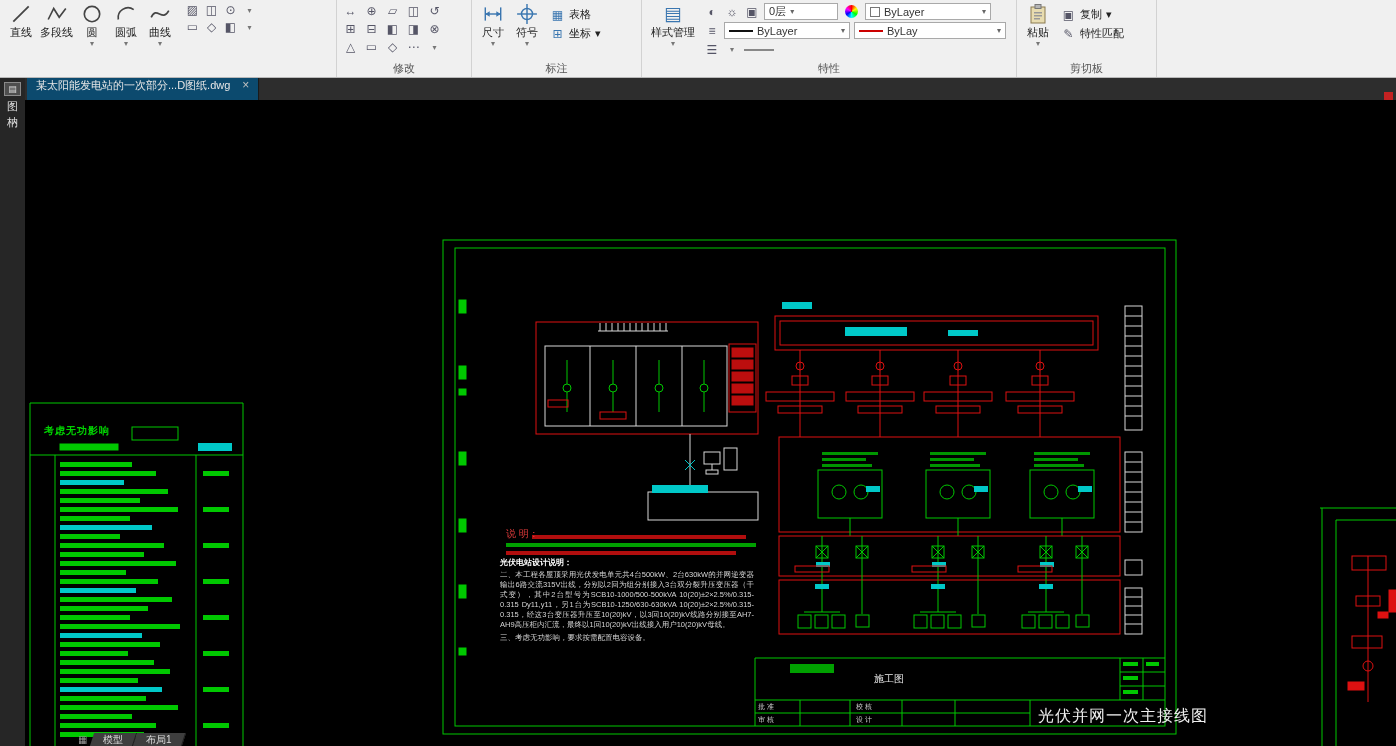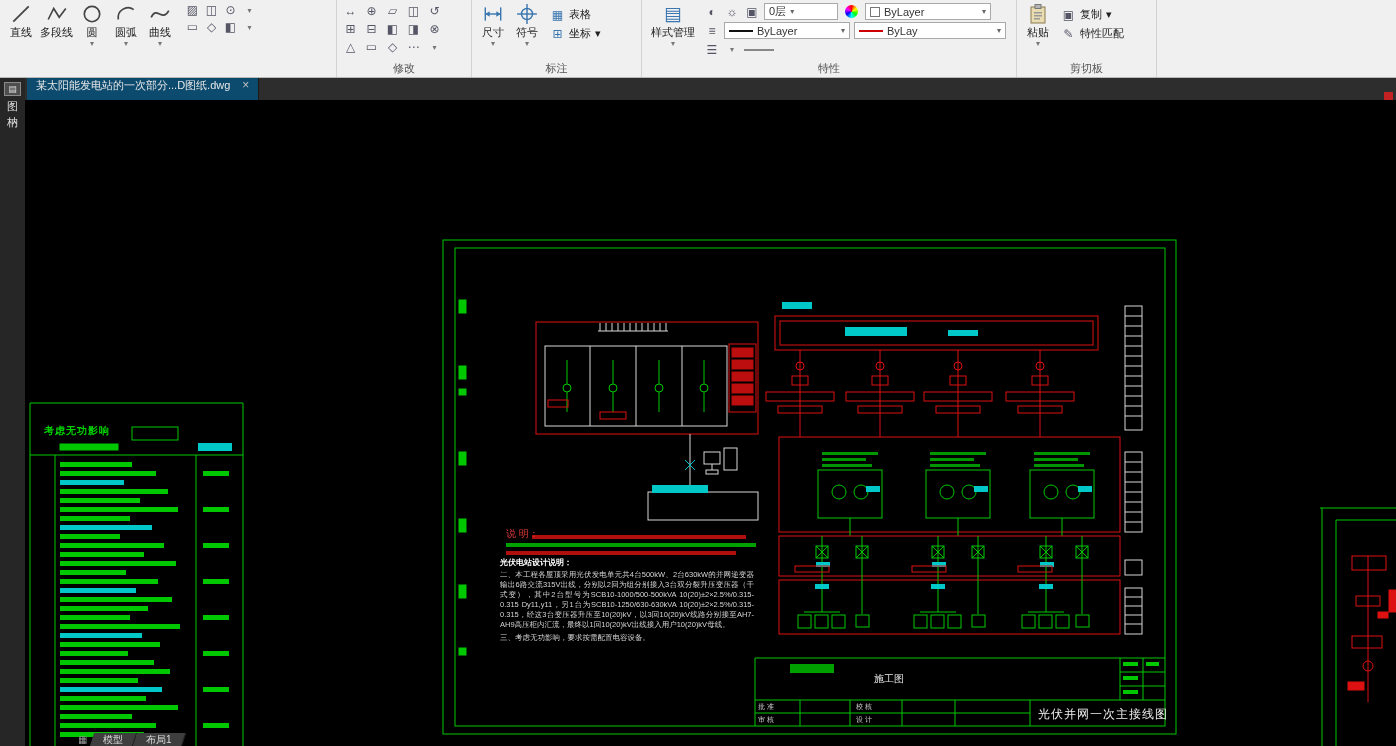--- a/index.html
+++ b/index.html
@@ -44,21 +44,21 @@
 
 .canvasbg{position:absolute;left:25px;top:100px;width:1371px;height:646px;background:#000}
 .cad{position:absolute;left:0;top:0;width:1396px;height:746px;pointer-events:none}
 .cvt{position:absolute;pointer-events:none;white-space:nowrap}
 #idx-title{left:44px;top:424px;color:#00d200;font-size:10px;font-weight:bold;letter-spacing:1px}
 #red-note{left:506px;top:527px;color:#e23b3b;font-size:10px}
 #notes{left:500px;top:558px;width:254px;color:#d6d6d6;font-size:7.5px;line-height:10px;text-align:justify;white-space:normal}
 #notes .nt{color:#ffffff;font-weight:bold;font-size:8px;margin-bottom:2px}
 #notes p{margin-bottom:3px}
 #stage{left:874px;top:672px;color:#e8e8e8;font-size:10px}
-#dtitle{left:1038px;top:706px;color:#efefef;font-size:12px;letter-spacing:1px}
+#dtitle{left:1038px;top:706px;color:#efefef;font-size:16px;letter-spacing:1px}
 .sgn{position:absolute;color:#cfcfcf;font-size:7px}
 
 
 .modeltabs{position:absolute;left:78px;top:733px;height:13px;display:flex;align-items:center;font-size:10px;color:#ddd}
 .mt-icon{color:#999;font-size:10px;margin-right:5px}
 .mtab{background:#3e3e3e;height:13px;line-height:13px;padding:0 11px;border-right:1px solid #1f1f1f;transform:skewX(-18deg);cursor:pointer}
 .mtab>span{display:inline-block;transform:skewX(18deg)}
 </style>
 </head>
 <body>

